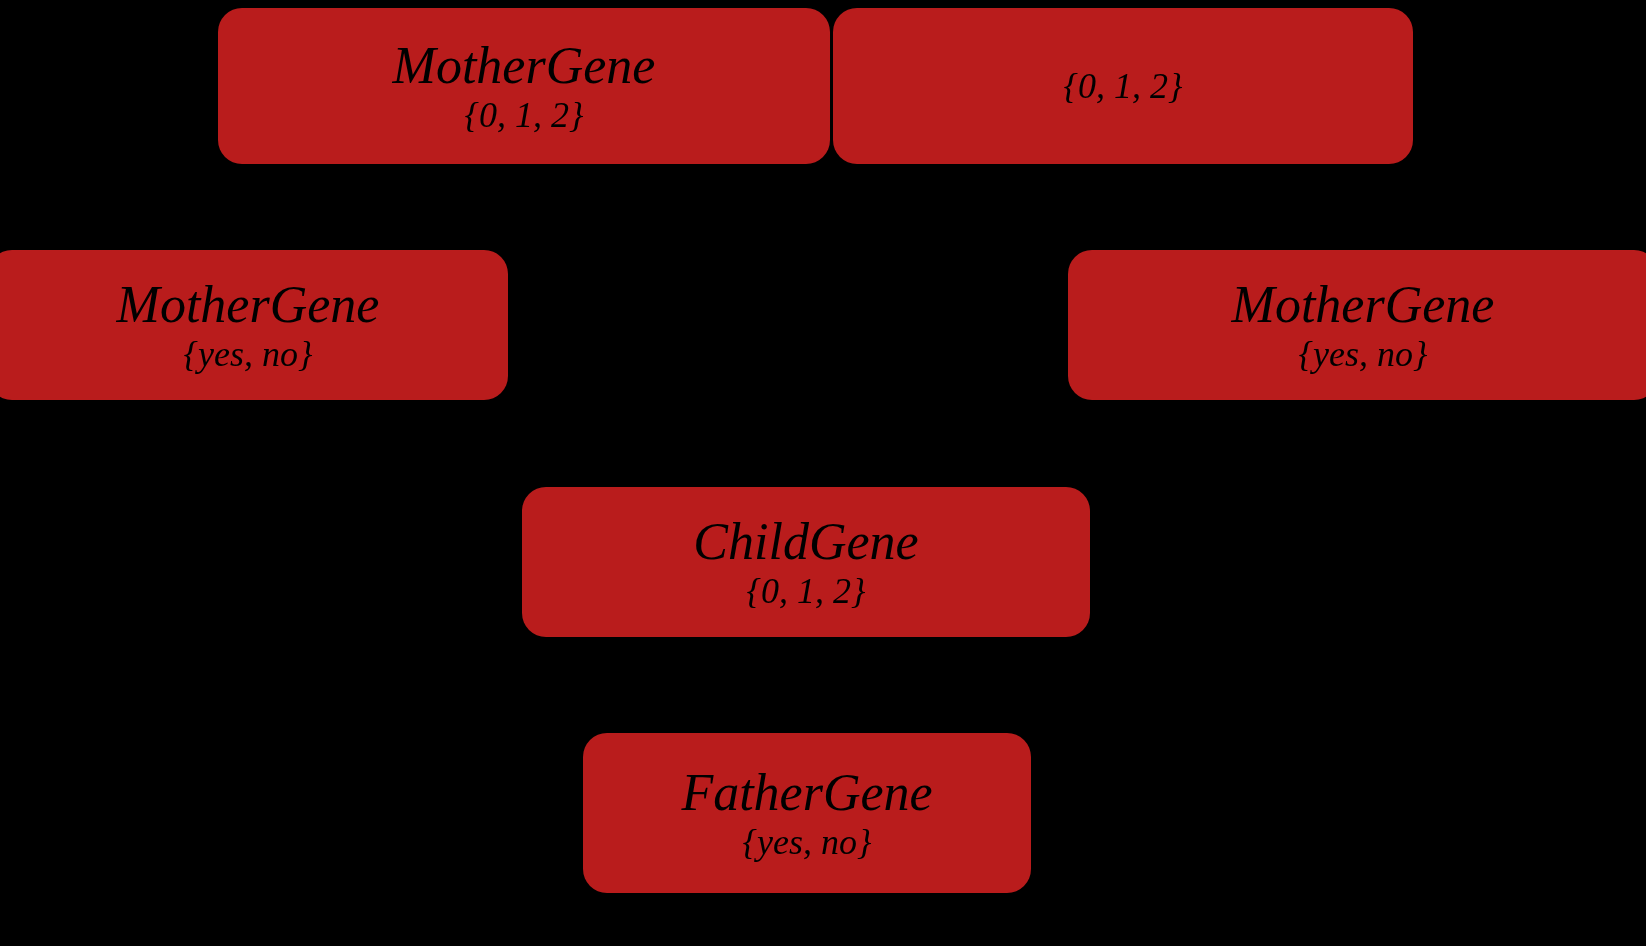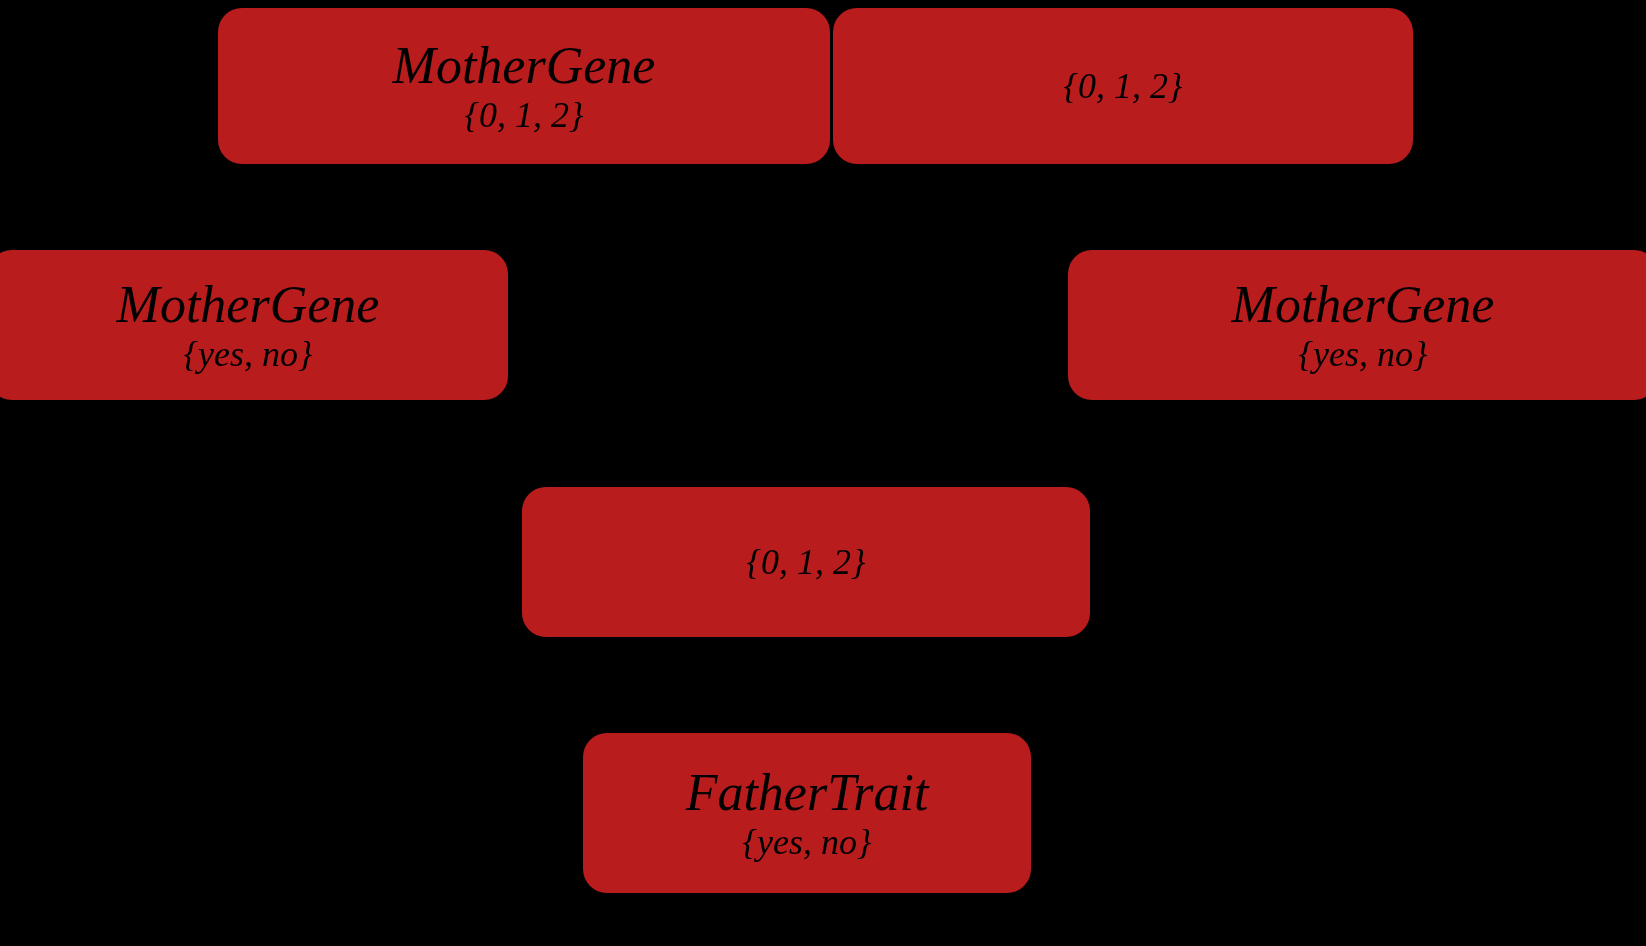--- a/index.html
+++ b/index.html
@@ -66,21 +66,22 @@
     <span class="node-title">MotherGene</span>
     <span class="node-domain">{yes, no}</span>
   </div>
 
   <div class="node" id="node-father-trait">
     <span class="node-title">MotherGene</span>
     <span class="node-domain">{yes, no}</span>
   </div>
 
   <div class="node" id="node-child-gene">
+    <span class="node-title">ChildGene</span>
     <span class="node-domain">{0, 1, 2}</span>
   </div>
 
   <div class="node" id="node-child-trait">
-    <span class="node-title">FatherTrait</span>
+    <span class="node-title">FatherGene</span>
     <span class="node-domain">{yes, no}</span>
   </div>
 
 </div>
 
 </body></html>

